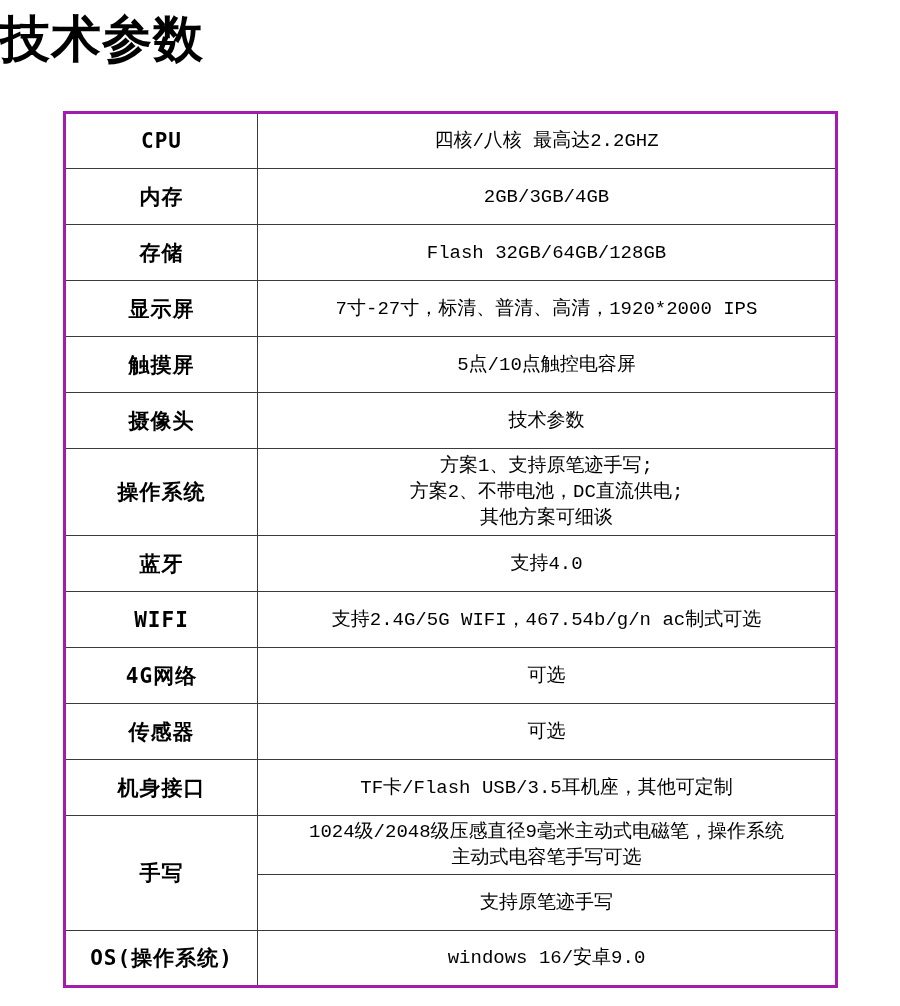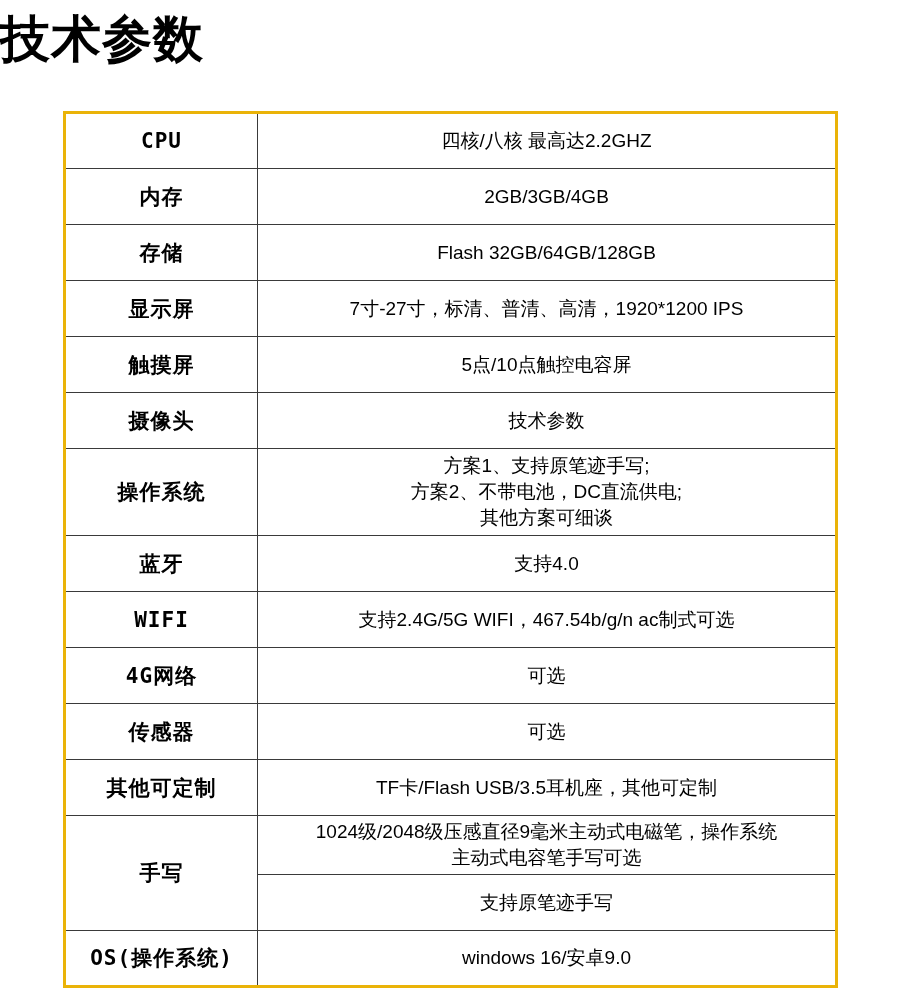--- a/index.html
+++ b/index.html
@@ -25,39 +25,39 @@
     color: #000000;
   }
   table.spec-table {
     position: absolute;
     left: 63px;
     top: 111px;
     width: 775px;
     border-collapse: collapse;
     table-layout: fixed;
     background: #ffffff;
-    border: 3px solid #eab308;
+    border: 3px solid #a21caf;
   }
   table.spec-table td {
     border: 1px solid #3a3a3a;
     text-align: center;
     vertical-align: middle;
     padding: 2px 4px;
     overflow: hidden;
   }
   td.label {
     width: 183px;
     font-weight: bold;
     font-size: 21px;
     font-family: "DejaVu Sans Mono", "DejaVu Sans", sans-serif;
     letter-spacing: 1px;
   }
   td.value {
     font-size: 19px;
-    font-family: Liberation Sans, sans-serif;
+    font-family: Liberation Mono, monospace;
     white-space: pre-line;
     line-height: 26px;
   }
   tr.h1 { height: 56px; }
   tr.h2 { height: 59px; }
   tr.h3 { height: 87px; }
 </style>
 </head>
 <body>
 
@@ -72,21 +72,21 @@
       <tr class="h1">
         <td class="label">内存</td>
         <td class="value">2GB/3GB/4GB</td>
       </tr>
       <tr class="h1">
         <td class="label">存储</td>
         <td class="value">Flash 32GB/64GB/128GB</td>
       </tr>
       <tr class="h1">
         <td class="label">显示屏</td>
-        <td class="value">7寸-27寸，标清、普清、高清，1920*1200 IPS</td>
+        <td class="value">7寸-27寸，标清、普清、高清，1920*2000 IPS</td>
       </tr>
       <tr class="h1">
         <td class="label">触摸屏</td>
         <td class="value">5点/10点触控电容屏</td>
       </tr>
       <tr class="h1">
         <td class="label">摄像头</td>
         <td class="value">技术参数</td>
       </tr>
       <tr class="h3">
@@ -105,21 +105,21 @@
       </tr>
       <tr class="h1">
         <td class="label">4G网络</td>
         <td class="value">可选</td>
       </tr>
       <tr class="h1">
         <td class="label">传感器</td>
         <td class="value">可选</td>
       </tr>
       <tr class="h1">
-        <td class="label">其他可定制</td>
+        <td class="label">机身接口</td>
         <td class="value">TF卡/Flash USB/3.5耳机座，其他可定制</td>
       </tr>
       <tr class="h2">
         <td class="label" rowspan="2">手写</td>
         <td class="value">1024级/2048级压感直径9毫米主动式电磁笔，操作系统
 主动式电容笔手写可选</td>
       </tr>
       <tr class="h1">
         <td class="value">支持原笔迹手写</td>
       </tr>

